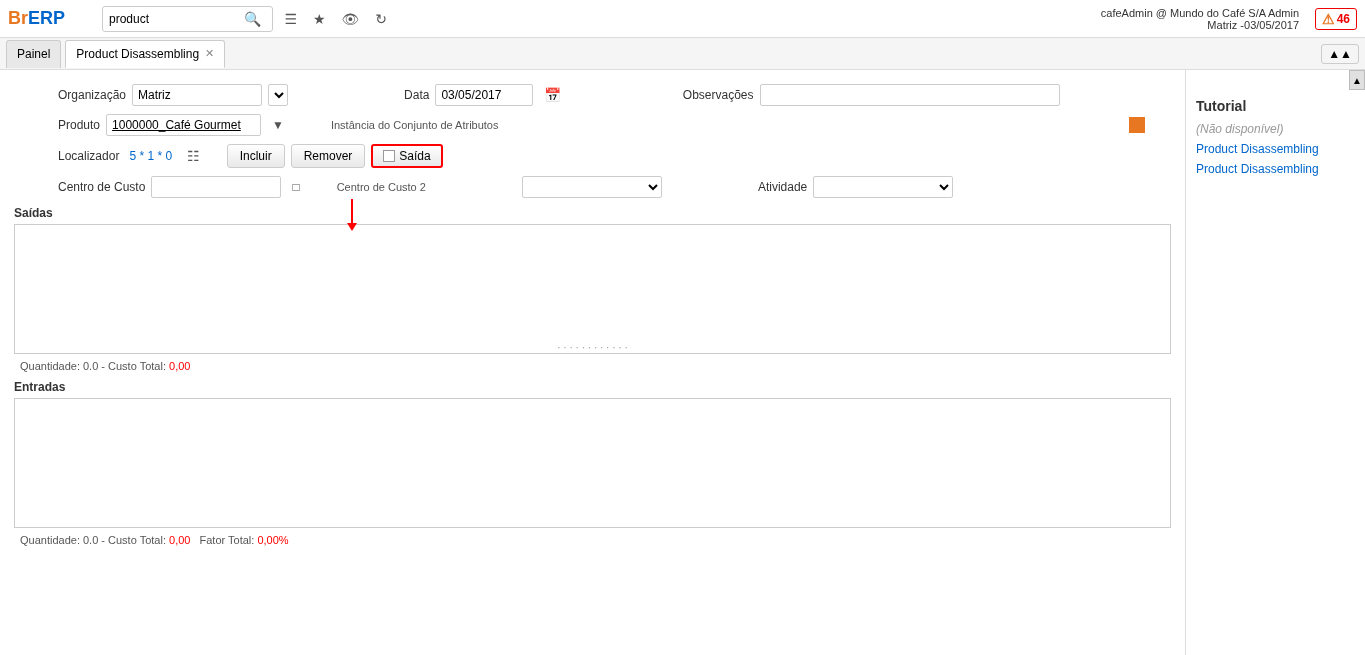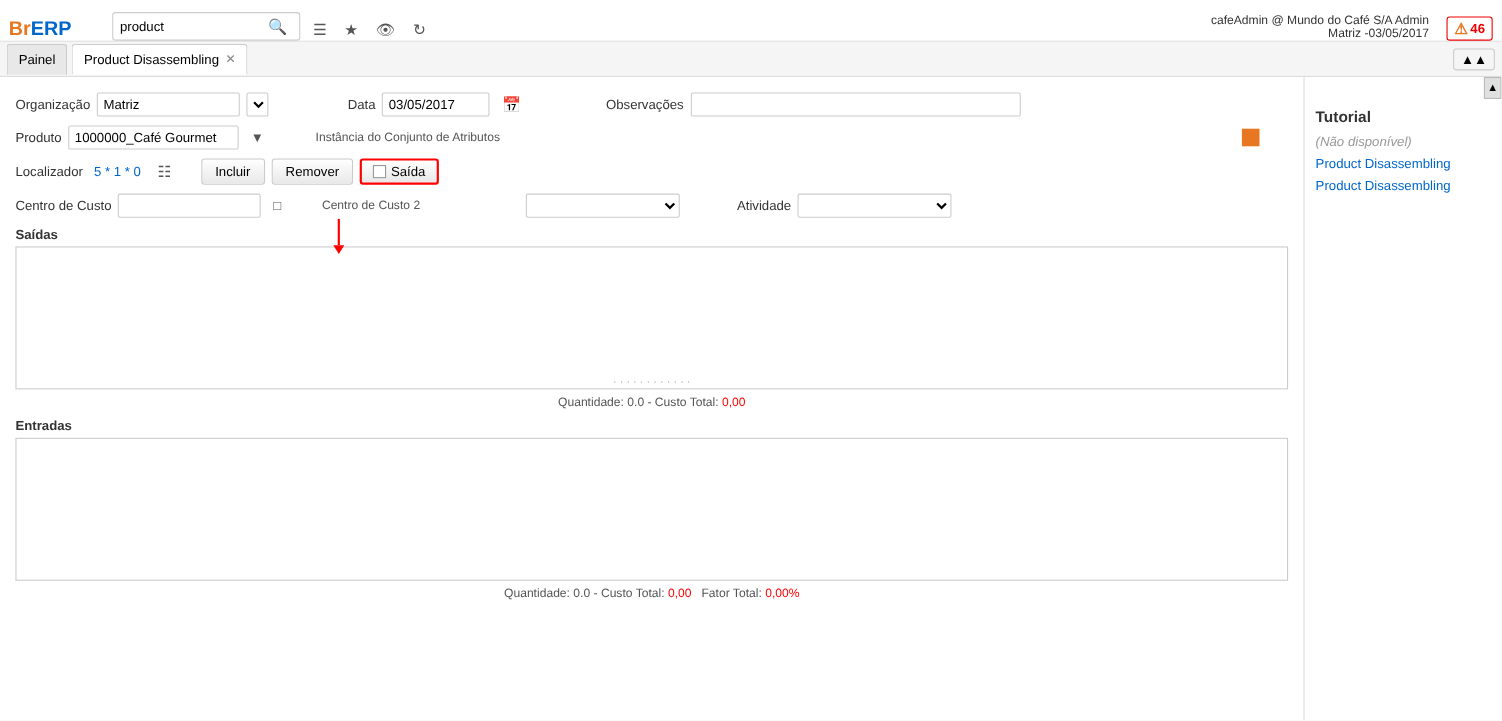--- a/index.html
+++ b/index.html
@@ -1,20 +1,20 @@
 <!DOCTYPE html>
 <html><head>
   <meta charset="utf-8">
   <style>
     * { box-sizing: border-box; margin: 0; padding: 0; }
     body { font-family: Arial, sans-serif; font-size: 12px; background: #f0f0f0; overflow: hidden; }
 
     
     #topbar {
-      display: flex; align-items: flex-end; height: 38px;
+      display: flex; align-items: center; height: 38px;
       background: #fff; border-bottom: 1px solid #ddd;
       padding: 0 8px; gap: 6px;
     }
     #logo {
       display: flex; align-items: center; gap: 4px;
       margin-right: 8px; min-width: 80px;
     }
     #search-box {
       display: flex; align-items: center; border: 1px solid #ccc;
       border-radius: 3px; padding: 2px 6px; background: #fff;
@@ -83,21 +83,21 @@
       position: absolute; top: 0; right: 0;
       width: 16px; height: 20px; background: #e0e0e0;
       border: 1px solid #bbb; cursor: pointer; font-size: 10px;
       display: flex; align-items: center; justify-content: center;
     }
 
     
     .form-row {
       display: flex; align-items: center; margin-bottom: 8px; gap: 6px;
     }
-    .form-label { color: #333; white-space: nowrap; min-width: fit-content; }
+    .form-label { color: #333; white-space: nowrap; min-width: fit-content; margin-left: 44px; }
     .form-input {
       border: 1px solid #ccc; border-radius: 2px; padding: 2px 5px;
       font-size: 12px; background: #fff; height: 22px;
     }
     select.form-input { cursor: pointer; }
 
     
     .localizador-val { color: #0066cc; font-size: 12px; }
     .loc-icon { font-size: 14px; cursor: pointer; color: #555; }
 
@@ -134,21 +134,21 @@
       min-height: 120px; margin-bottom: 4px;
       position: relative;
     }
     .grid-resize-dots {
       position: absolute; bottom: 0; left: 50%; transform: translateX(-50%);
       color: #999; font-size: 10px; cursor: row-resize;
     }
 
     
     .summary-row {
-      text-align: center; font-size: 11px; color: #555;
+      text-align: left; font-size: 11px; color: #555;
       padding: 2px 6px; margin-bottom: 6px;
     }
     .summary-row span.red { color: red; }
 
     
     .cc2-label {
       font-size: 11px; color: #555; white-space: nowrap;
     }
 
     .instancia-label {
@@ -213,21 +213,21 @@
       <button class="nav-icon-btn" style="font-size:14px;">📅</button>
 
       <span style="width:60px;"></span>
 
       <span class="form-label">Observações</span>
       <input type="text" class="form-input" style="width: 300px;" value="">
     </div>
 
     <div class="form-row">
       <span class="form-label">Produto</span>
-      <input type="text" class="form-input" style="width: 155px;" value="1000000_Café Gourmet">
+      <input type="text" class="form-input" style="width: 155px; text-decoration: underline;" value="1000000_Café Gourmet">
       <button class="nav-icon-btn" style="font-size:12px;">▼</button>
 
       <span style="width:30px;"></span>
 
       <div style="text-align:center;">
         <span class="instancia-label">Instância do Conjunto de Atributos</span>
       </div>
 
       <span style="flex:1;"></span>
 

